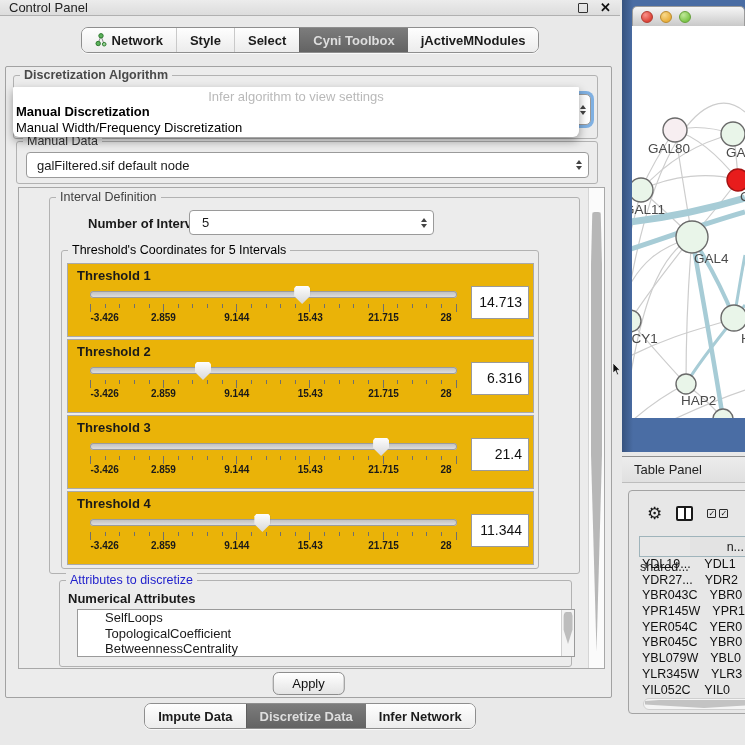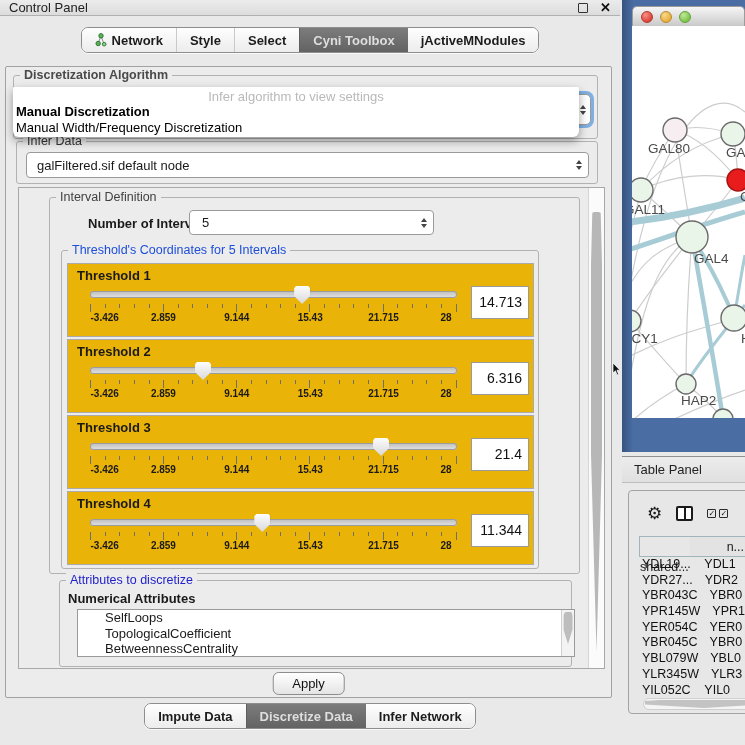--- a/index.html
+++ b/index.html
@@ -52,21 +52,21 @@
   .vscroll .thumb { position:absolute; left:2px; width:11px; background:#b7b7b7; border-radius:6px; }
 
   #interval-group { left:30px; top:9px; width:531px; height:377px; }
   #interval-group > .legend { color:#404040; }
   .numrow { position:absolute; left:0; top:18px; width:100%; display:flex; align-items:center; }
   .numrow .lbl { font-size:13px; font-weight:bold; margin-left:38px; }
   .spin { position:absolute; left:139px; top:12px; width:245px; height:25px; background:#fff; border:1px solid #9a9a9a; border-radius:4px;
     display:flex; align-items:center; font-size:13px; padding:0 6px 0 12px; }
 
   #thresh-group { left:11px; top:52px; width:478px; height:319px; }
-  #thresh-group > .legend { color:#1d4ed8; }
+  #thresh-group > .legend { color:#000000; }
   .tstack { position:absolute; left:5px; top:12px; width:467px; display:flex; flex-direction:column; gap:2px; }
   .tbox { border:1px solid #aaa; background:#eab308; height:74px; padding:4px 4px 0 9px; }
   .tlabel { font-size:13px; font-weight:bold; height:17px; }
   .trow { display:flex; align-items:center; }
   .slider-area { flex:1; margin:0 12px 0 11px; position:relative; }
   .slider { position:relative; height:19px; }
   .track { position:absolute; left:2px; right:2px; top:6px; height:7px; border-radius:4px;
     background:linear-gradient(#bdbdbd,#e2e2e2); box-shadow:inset 0 0 0 1px #9c9c9c; }
   .thumb { position:absolute; top:1px; width:16px; height:18px; background:linear-gradient(#fdfdfd,#d8d8d8);
     clip-path:polygon(12% 0,88% 0,100% 12%,100% 55%,50% 100%,0 55%,0 12%); filter:drop-shadow(0 0 1px #777); }
@@ -179,21 +179,21 @@
       </div>
     </div>
 
     <div id="algo-popup">
       <div class="ph">Infer algorithm to view settings</div>
       <div class="opt first">Manual Discretization</div>
       <div class="opt">Manual Width/Frequency Discretization</div>
     </div>
 
     <div class="group" id="tabledata-group">
-      <span class="legend">Infer Data</span>
+      <span class="legend">Manual Data</span>
       <div class="combo">
         <span>galFiltered.sif default node</span>
         <span class="sp"></span>
         <span class="arrows">
             <span class="arr-up"></span>
             <span class="arr-dn"></span>
           </span>
       </div>
     </div>
 

